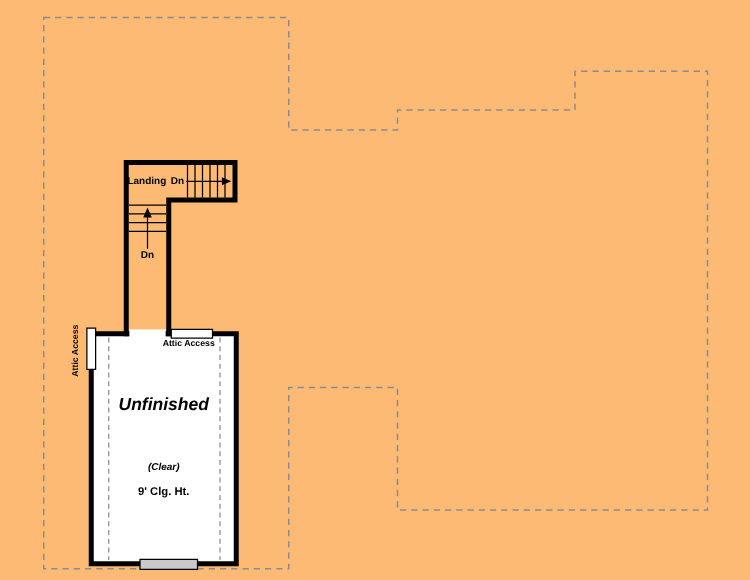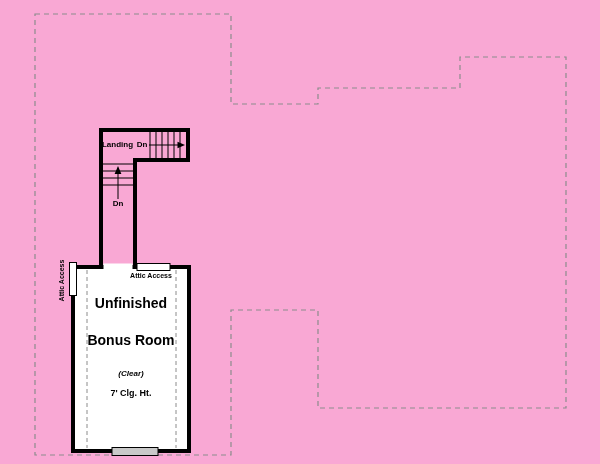--- a/index.html
+++ b/index.html
@@ -1,17 +1,17 @@
 <!DOCTYPE html>
 <html><head>
 <meta charset="utf-8">
 <style>
   html,body{margin:0;padding:0;background:#ffffff;}
   .stage{
-    position:relative;width:600px;height:464px;background:#f9a8d4;
+    position:relative;width:600px;height:464px;background:#fdba74;
     overflow:hidden;font-family:"Liberation Sans", sans-serif;
   }
   .stage svg{position:absolute;left:0;top:0;}
   .lbl{
     position:absolute;font-weight:700;color:#000;text-align:center;
     line-height:1;white-space:nowrap;
   }
   .s7{font-size:7px;}
   .s8{font-size:8px;}
   .s9{font-size:9px;}
@@ -70,22 +70,21 @@
   <div class="lbl s8" style="left:101px;top:141px;width:33px;">Landing</div>
 
   <div class="lbl s8" style="left:134px;top:141px;width:16px;">Dn</div>
 
   <div class="lbl s8" style="left:106px;top:200px;width:24px;">Dn</div>
 
   <div class="lbl s7" style="left:123px;top:272px;width:56px;">Attic Access</div>
 
   <div class="lbl s7 rot" style="left:39px;top:276px;width:46px;">Attic Access</div>
 
-  <div class="lbl s14" style="left:73px;top:296px;width:116px;">Unfinished</div>
+  <div class="lbl s14" style="left:73px;top:316px;width:116px;font-style:italic;">Unfinished</div>
 
-  <div class="lbl s14" style="left:73px;top:333px;width:116px;">Bonus Room</div>
 
 
   <div class="lbl s8" style="left:73px;top:370px;width:116px;font-style:italic;">(Clear)</div>
 
-  <div class="lbl s9" style="left:73px;top:389px;width:116px;">7' Clg. Ht.</div>
+  <div class="lbl s9" style="left:73px;top:389px;width:116px;">9' Clg. Ht.</div>
 
 </div>
 
 </body></html>

